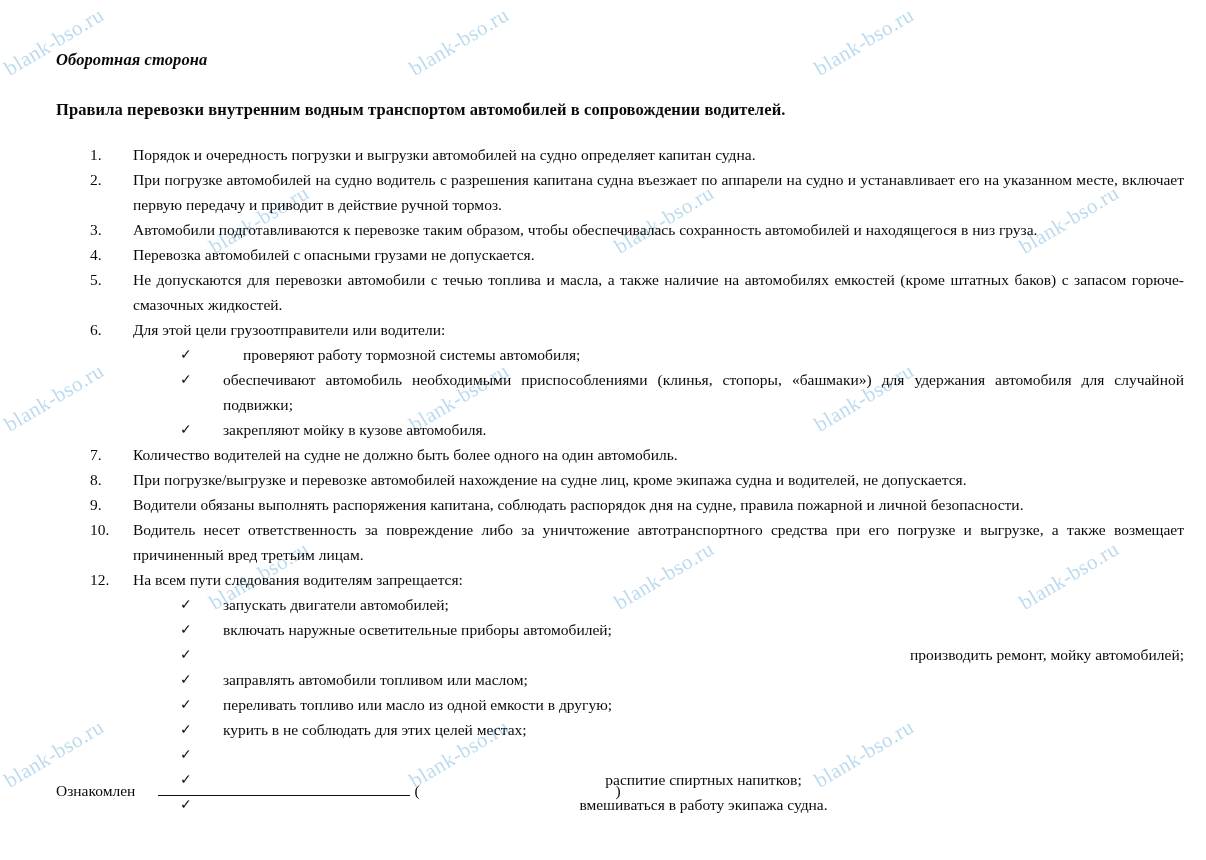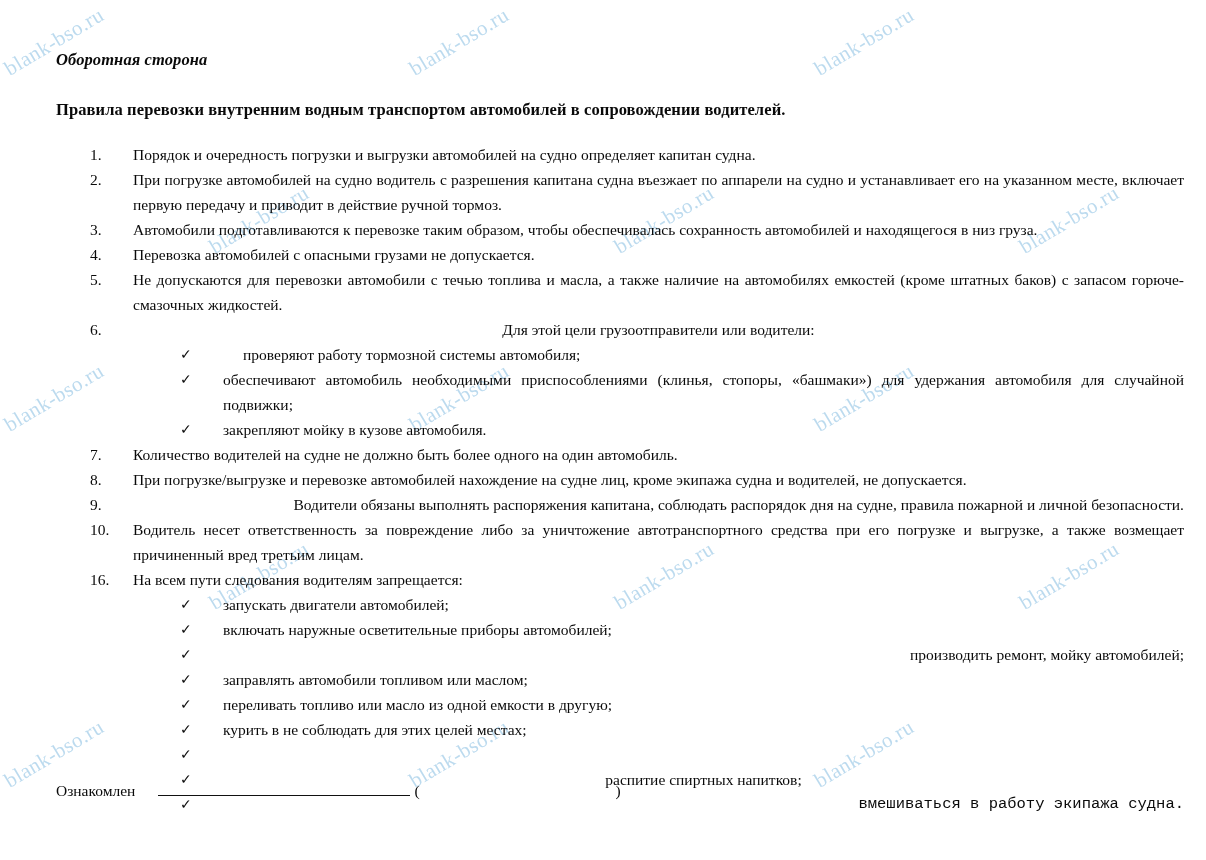--- a/index.html
+++ b/index.html
@@ -179,21 +179,21 @@
       <div class="rule-row">
         <div class="rule-num">4.</div>
         <div class="rule-text" style="text-align: left;">Перевозка автомобилей с опасными грузами не допускается.</div>
       </div>
       <div class="rule-row">
         <div class="rule-num">5.</div>
         <div class="rule-text justify-block">Не допускаются для перевозки автомобили с течью топлива и масла, а также наличие на автомобилях емкостей (кроме штатных баков) с запасом горюче-смазочных жидкостей.</div>
       </div>
       <div class="rule-row">
         <div class="rule-num">6.</div>
-        <div class="rule-text" style="text-align: center;">Для этой цели грузоотправители или водители:</div>
+        <div class="rule-text" style="text-align: left;">Для этой цели грузоотправители или водители:</div>
       </div>
       <div class="check-row">
         <div class="check-mark">✓</div>
         <div class="check-text" style="text-align: left; margin-left: 20px;">проверяют работу тормозной системы автомобиля;</div>
       </div>
       <div class="check-row">
         <div class="check-mark">✓</div>
         <div class="check-text justify-block">обеспечивают автомобиль необходимыми приспособлениями (клинья, стопоры, «башмаки») для удержания автомобиля для случайной подвижки;</div>
       </div>
       <div class="check-row">
@@ -203,28 +203,28 @@
       <div class="rule-row">
         <div class="rule-num">7.</div>
         <div class="rule-text" style="text-align: left;">Количество водителей на судне не должно быть более одного на один автомобиль.</div>
       </div>
       <div class="rule-row">
         <div class="rule-num">8.</div>
         <div class="rule-text" style="text-align: left;">При погрузке/выгрузке и перевозке автомобилей нахождение на судне лиц, кроме экипажа судна и водителей, не допускается.</div>
       </div>
       <div class="rule-row">
         <div class="rule-num">9.</div>
-        <div class="rule-text" style="text-align: right;">Водители обязаны выполнять распоряжения капитана, соблюдать распорядок дня на судне, правила пожарной и личной безопасности.</div>
+        <div class="rule-text" style="text-align: left;">Водители обязаны выполнять распоряжения капитана, соблюдать распорядок дня на судне, правила пожарной и личной безопасности.</div>
       </div>
       <div class="rule-row">
         <div class="rule-num">10.</div>
         <div class="rule-text justify-block">Водитель несет ответственность за повреждение либо за уничтожение автотранспортного средства при его погрузке и выгрузке, а также возмещает причиненный вред третьим лицам.</div>
       </div>
       <div class="rule-row">
-        <div class="rule-num">16.</div>
+        <div class="rule-num">12.</div>
         <div class="rule-text" style="text-align: left;">На всем пути следования водителям запрещается:</div>
       </div>
       <div class="check-row">
         <div class="check-mark">✓</div>
         <div class="check-text" style="text-align: left;">запускать двигатели автомобилей;</div>
       </div>
       <div class="check-row">
         <div class="check-mark">✓</div>
         <div class="check-text" style="text-align: left;">включать наружные осветительные приборы автомобилей;</div>
       </div>
@@ -246,21 +246,21 @@
       </div>
       <div class="check-row">
         <div class="check-mark">✓</div>
       </div>
       <div class="check-row">
         <div class="check-mark">✓</div>
         <div class="check-text" style="text-align: center;">распитие спиртных напитков;</div>
       </div>
       <div class="check-row">
         <div class="check-mark">✓</div>
-        <div class="check-text" style="text-align: right; font-family: Liberation Mono, monospace;">вмешиваться в работу экипажа судна.</div>
+        <div class="check-text" style="text-align: center;">вмешиваться в работу экипажа судна.</div>
       </div>
     </div>
 
   <div id="ack-row">
     <span id="ack-label">Ознакомлен</span>
     <span id="ack-line"></span>
     <span id="ack-paren-open">(</span>
     <span id="ack-gap"></span>
     <span id="ack-paren-close">)</span>
   </div>

